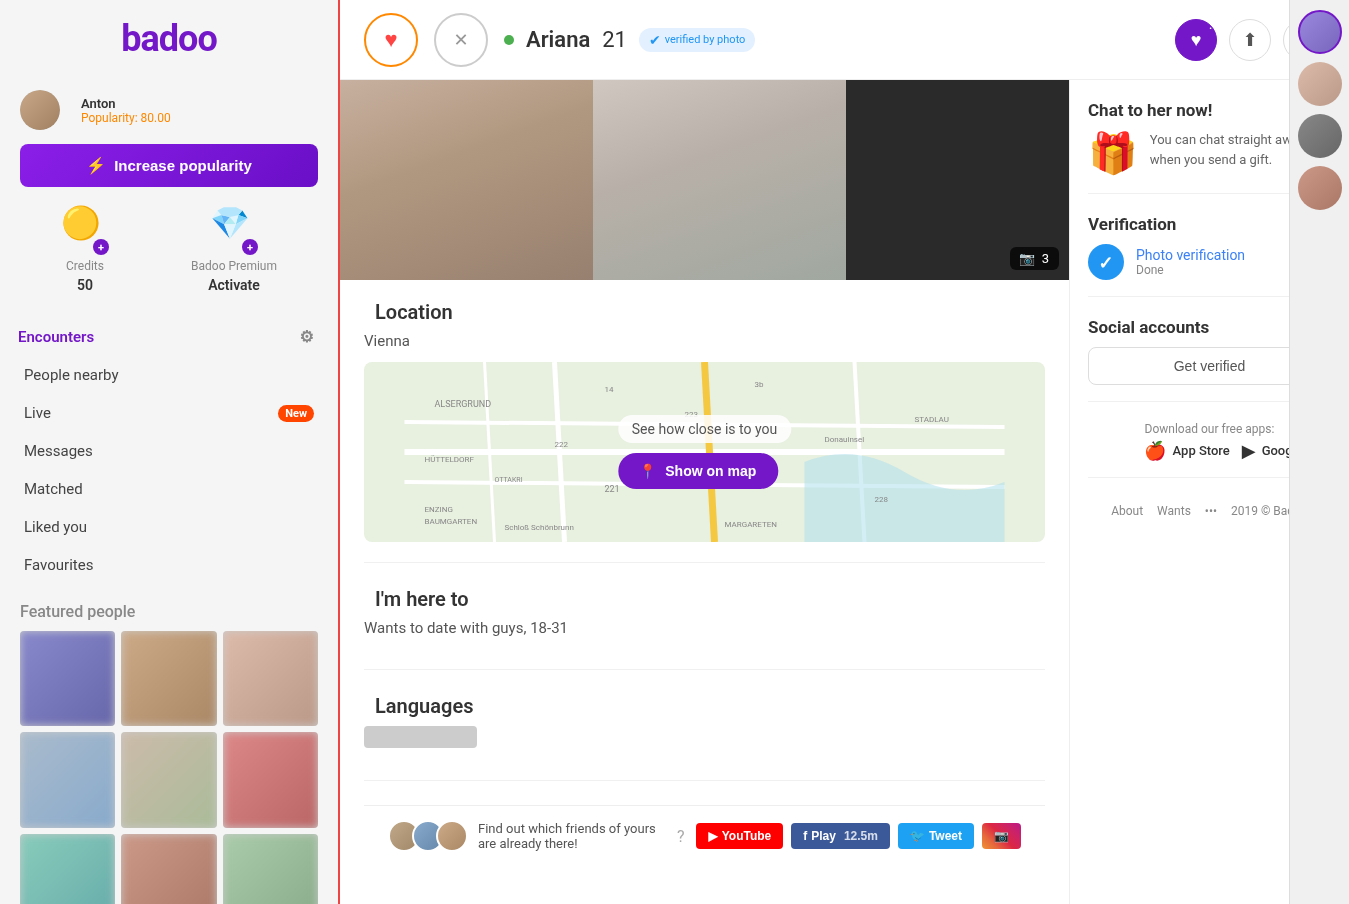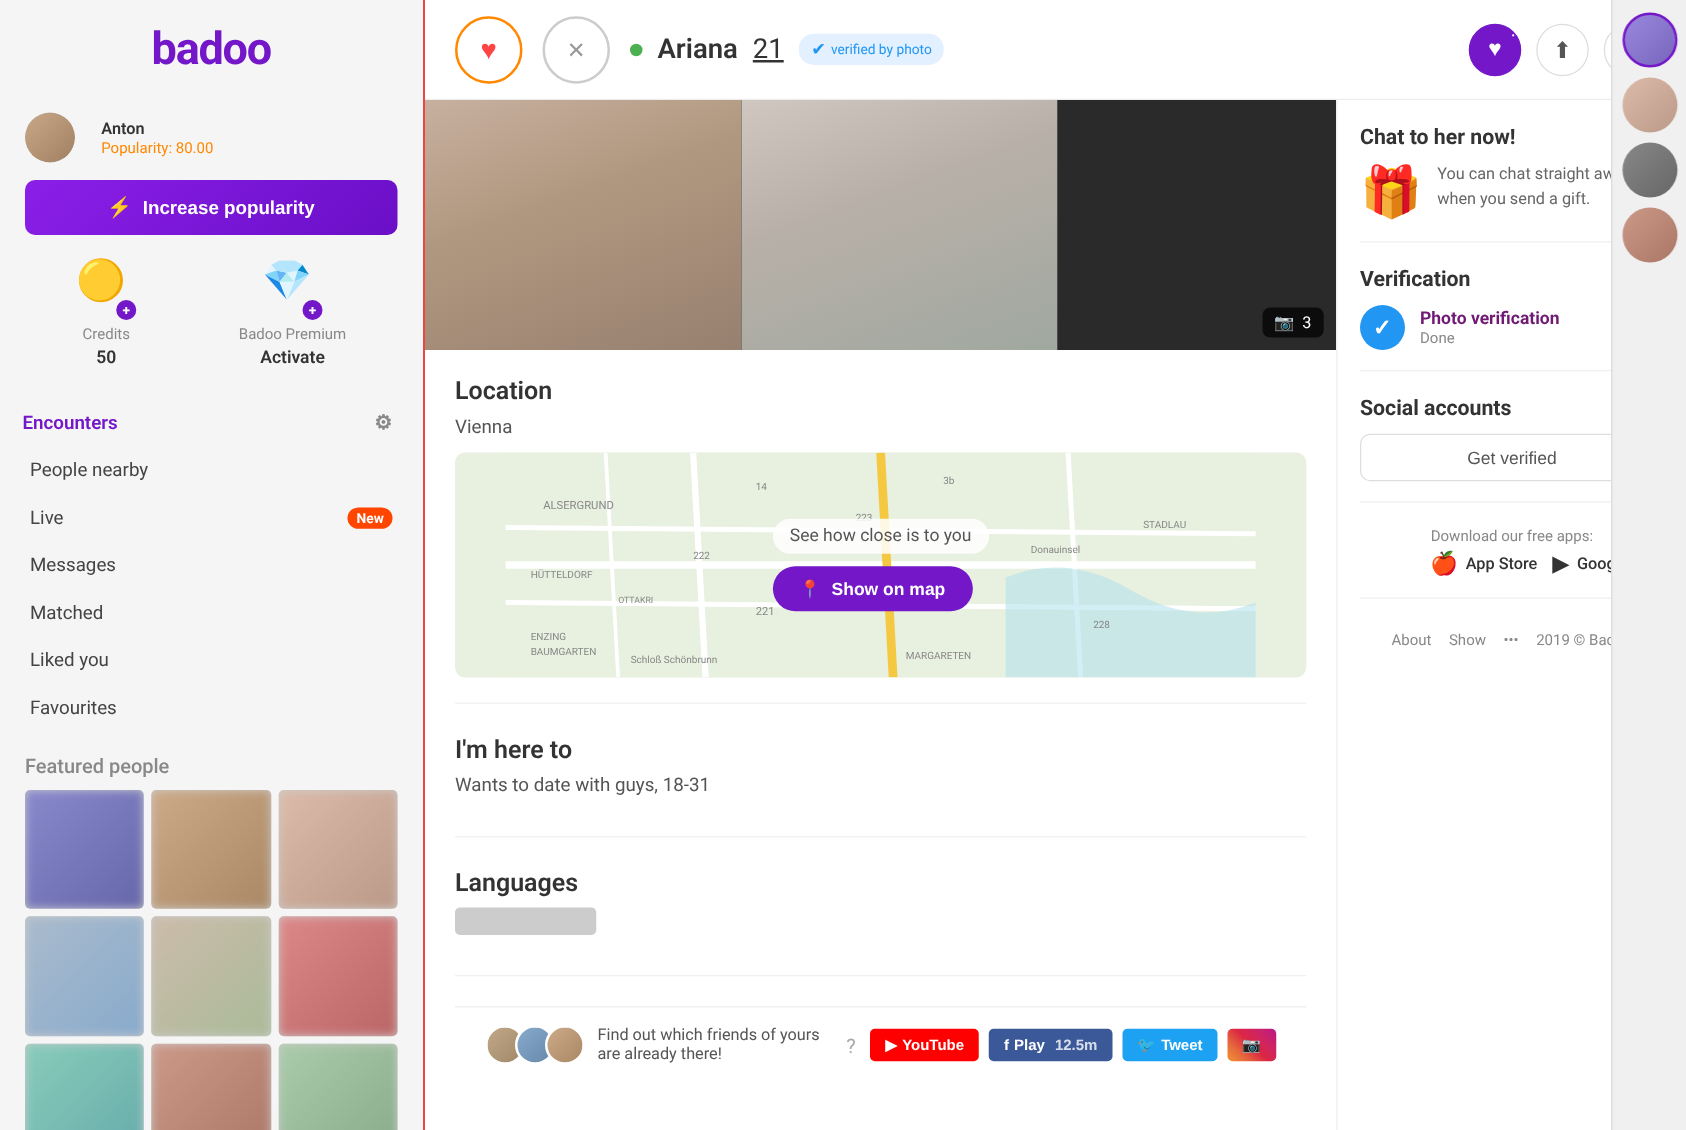--- a/index.html
+++ b/index.html
@@ -192,21 +192,21 @@
       color: #999;
     }
     .profile-header-info {
       display: flex;
       align-items: center;
       gap: 12px;
       flex: 1;
     }
     .online-dot { width: 10px; height: 10px; background: #4caf50; border-radius: 50%; display: inline-block; }
     .profile-name { font-size: 22px; font-weight: 600; color: #333; }
-    .profile-age { font-size: 22px; color: #333; text-decoration: underline; }
+    .profile-age { font-size: 22px; color: #333; }
     .verified-badge {
       display: flex;
       align-items: center;
       gap: 4px;
       background: #e3f0ff;
       border-radius: 12px;
       padding: 4px 10px;
       font-size: 11px;
       color: #2196f3;
     }
@@ -277,21 +277,21 @@
       padding: 4px 10px;
       font-size: 13px;
       display: flex;
       align-items: center;
       gap: 6px;
     }
 
     .profile-sections { padding: 20px 24px; }
     .section-block { margin-bottom: 24px; border-bottom: 1px solid #f0f0f0; padding-bottom: 20px; }
     .section-block:last-child { border-bottom: none; }
-    .section-title { font-size: 20px; font-weight: 600; color: #333; margin-bottom: 8px; }
+    .section-title { font-size: 20px; font-weight: 600; color: #333; margin-bottom: 8px; margin-left: 11px; }
     .section-value { font-size: 15px; color: #555; margin-bottom: 12px; }
 
     .map-container {
       width: 100%;
       height: 180px;
       border-radius: 8px;
       overflow: hidden;
       position: relative;
       background: #e8f0e0;
     }
@@ -367,21 +367,21 @@
       border-radius: 50%;
       background: #2196f3;
       display: flex;
       align-items: center;
       justify-content: center;
       color: #fff;
       font-size: 18px;
       font-weight: 700;
     }
     .verify-info { display: flex; flex-direction: column; }
-    .verify-label { font-size: 14px; color: #701a75; font-weight: 700; }
+    .verify-label { font-size: 14px; color: #3b82f6; font-weight: 400; }
     .verify-status { font-size: 12px; color: #888; }
 
     .get-verified-btn {
       width: 100%;
       padding: 10px;
       border: 1px solid #ddd;
       border-radius: 8px;
       background: #fff;
       font-size: 14px;
       color: #555;
@@ -769,21 +769,21 @@
           </div>
           <div class="store-btn">
             <span class="store-icon">▶</span>
             <span>Google Play</span>
           </div>
         </div>
       </div>
 
       <div class="footer-links">
         <a>About</a>
-        <a>Show</a>
+        <a>Wants</a>
         <a>•••</a>
         <span>2019 © Badoo</span>
       </div>
     </div>
   </div>
 </div>
 
 <div class="right-sidebar-avatars">
   <div class="rsa-item rsa-active" style="background:linear-gradient(135deg,#9988dd,#7766bb);"></div>
   <div class="rsa-item" style="background:linear-gradient(135deg,#ddbbaa,#bb9988);"></div>

